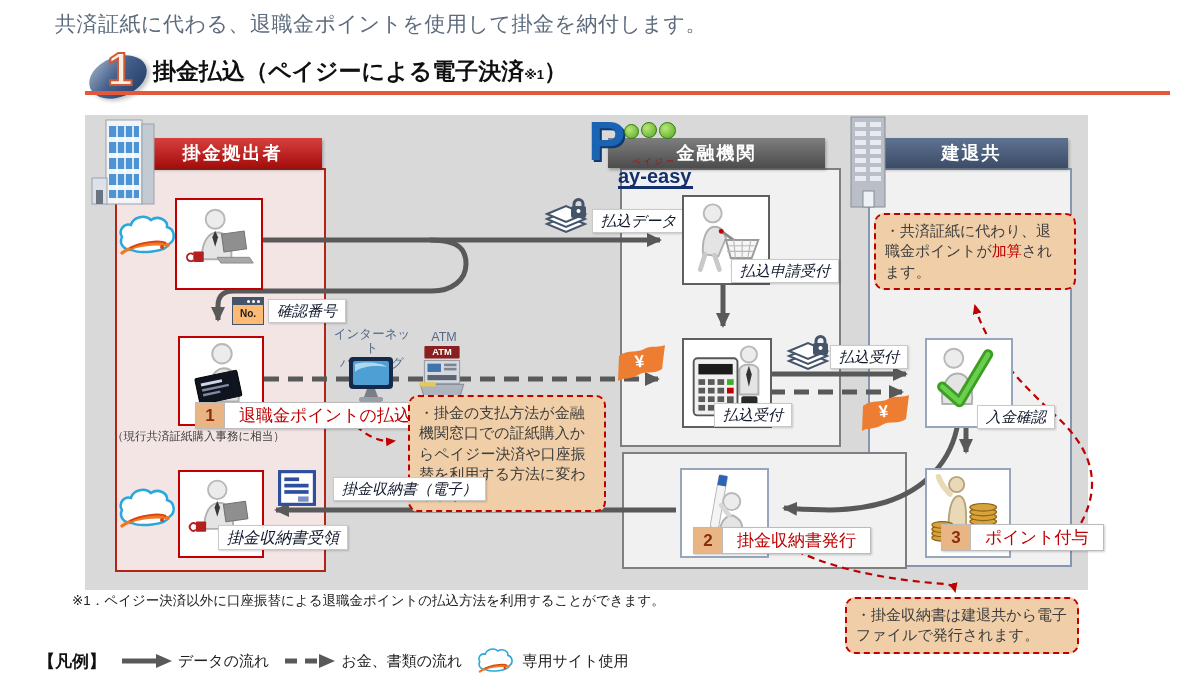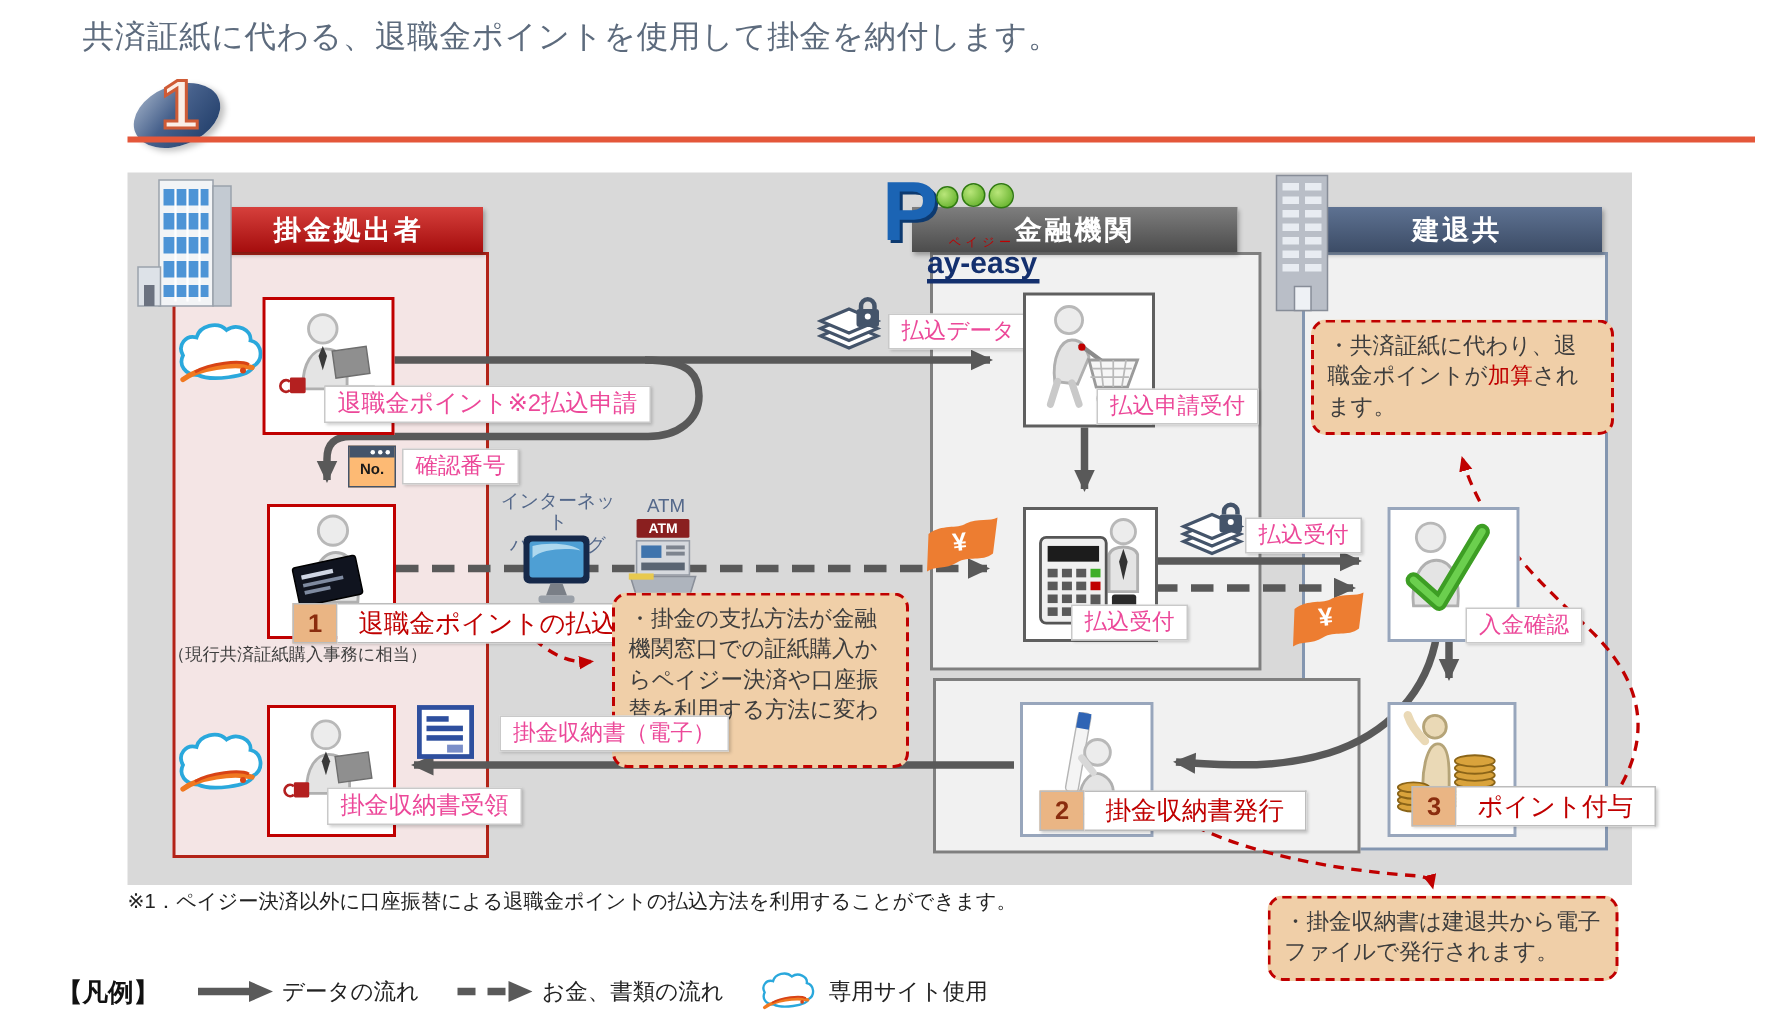--- a/index.html
+++ b/index.html
@@ -22,22 +22,22 @@
   .panel-body{background:#f1f1f1;}
   .panel-bank{left:620px;top:168px;width:217px;height:275px;border:2px solid #7f7f7f;}
   .panel-kentaikyo{left:868px;top:168px;width:200px;height:395px;border:2px solid #8496b0;}
   .panel-bottom{left:622px;top:452px;width:281px;height:113px;border:2px solid #7f7f7f;}
   .col-header{height:30px;display:flex;align-items:center;justify-content:center;
     color:#fff;font-size:18px;font-weight:bold;letter-spacing:2px;box-shadow:1px 2px 3px rgba(0,0,0,.3);}
   .hdr-red{left:143px;top:138px;width:179px;background:linear-gradient(#d6403c,#a50d0d);}
   .hdr-gray{left:608px;top:138px;width:217px;background:linear-gradient(#7e7e7e,#4c4c4c);}
   .hdr-slate{left:875px;top:138px;width:193px;background:linear-gradient(#5e7292,#3c4c66);}
   
-  .lbl{background:#fff;border:1px solid #c9c9c9;color:#ec4899;font-size:15px;line-height:1.2;
-    padding:2px 8px;white-space:nowrap;box-shadow:1px 1px 2px rgba(0,0,0,.18);}
+  .lbl{background:#fff;border:1px solid #c9c9c9;color:#0f172a;font-size:15px;line-height:1.2;
+    padding:2px 8px;white-space:nowrap;box-shadow:1px 1px 2px rgba(0,0,0,.18);font-style:italic;}
   .steprow{display:flex;align-items:stretch;box-shadow:1px 1px 2px rgba(0,0,0,.2);}
   .stepnum{width:28px;background:#eab584;border:1px solid #bcbcbc;color:#8a2c0e;font-weight:bold;
     font-size:17px;display:flex;align-items:center;justify-content:center;}
   .steplbl{background:#fff;border:1px solid #bcbcbc;border-left:none;color:#c00000;
     font-size:17px;padding:1px 14px;display:flex;align-items:center;white-space:nowrap;}
   .pbox{background:#fff;display:flex;align-items:center;justify-content:center;}
   .red-b{border:2.5px solid #c00000;}
   .gray-b{border:2px solid #5f5f5f;}
   .slate-b{border:2px solid #98a6bc;}
   .note{background:#f0cfa8;border:2px dashed #c00000;border-radius:10px;color:#3d3d3d;
@@ -52,32 +52,33 @@
   .noicon .bar i{width:3px;height:3px;border-radius:50%;background:#fff;}
   .noicon .txt{display:block;text-align:center;font-size:10px;font-weight:bold;color:#1a1a1a;line-height:17px;}
   
   .pe-p{position:absolute;left:0;top:-10px;font-size:56px;font-weight:800;color:#1b64b4;
     text-shadow:2px 2px 0 #0d3a70;}
   .pe-dot{position:absolute;border-radius:50%;background:radial-gradient(circle at 35% 35%,#b9e67a,#55a81e);border:1px solid #2f7a10;}
   .pe-text{position:absolute;left:30px;top:40px;border-bottom:3px solid #14306e;padding:0 2px 0 0;}
   .pe-kana{display:block;color:#c00000;font-size:8px;letter-spacing:3px;line-height:8px;text-align:center;}
   .pe-name{display:block;color:#14306e;font-size:20px;font-weight:bold;line-height:20px;}
   
-  .legend{left:38px;top:646px;display:flex;align-items:center;gap:24px;}
+  .legend{left:38px;top:646px;display:flex;align-items:center;gap:14px;}
   .legend .t{font-size:17px;font-weight:bold;color:#111;}
   .legend .item{font-size:15px;color:#222;display:flex;align-items:center;gap:6px;}
 </style>
 </head>
 <body>
 
 <div class="stage">
 
   <div class="abs banner">共済証紙に代わる、退職金ポイントを使用して掛金を納付します。</div>
   <div class="abs step-ellipse"></div>
   <div class="abs step-num">1</div>
+  <div class="abs page-title"><span>掛金払込（ペイジーによる電子決済</span><span class="ref">※1</span><span>）</span></div>
   <div class="abs title-rule"></div>
 
   <div class="abs diagram-bg"></div>
   <div class="abs panel-pink"></div>
   <div class="abs panel-body panel-bank"></div>
   <div class="abs panel-body panel-kentaikyo"></div>
   <div class="abs panel-body panel-bottom"></div>
 
   <svg class="abs" style="left:0;top:0;" width="1180" height="682" viewBox="0 0 1180 682">
     <defs>
@@ -171,21 +172,20 @@
       <path d="M22,56 C22,40 29,30 38,30 C47,30 53,37 53,48 L53,58 L22,58 Z" fill="#e4e4e4" stroke="#b0b0b0" stroke-width="2"></path>
       <path d="M36,28 l3,7 l-3,10 l-3,-10 z" fill="#3a3a3a"></path>
       <g transform="rotate(-8 55 41)">
           <rect x="44" y="30" width="24" height="19" fill="#8f8f8f" stroke="#6e6e6e"></rect>
         </g>
       <path d="M38,56 L72,56 L76,62 L42,62 Z" fill="#a8a8a8" stroke="#8a8a8a"></path>
       <rect x="13" y="50" width="11" height="11" rx="1" fill="#b42020"></rect>
       <path d="M13,53 a4,4 0 1 0 0,6" fill="none" stroke="#b42020" stroke-width="2"></path>
     </svg>
   </div>
-  <div class="abs lbl" style="left:216px;top:257px;font-size:16px;">退職金ポイント※2払込申請</div>
 
   <div class="abs noicon" style="left:232px;top:297px;">
     <div class="bar">
         <i></i>
         <i></i>
         <i></i>
       </div>
     <span class="txt">No.</span>
   </div>
   <div class="abs lbl" style="left:268px;top:299px;">確認番号</div>
@@ -397,21 +397,21 @@
         </g>
       <path d="M38,56 L72,56 L76,62 L42,62 Z" fill="#a8a8a8" stroke="#8a8a8a"></path>
       <rect x="13" y="50" width="11" height="11" rx="1" fill="#b42020"></rect>
       <path d="M13,53 a4,4 0 1 0 0,6" fill="none" stroke="#b42020" stroke-width="2"></path>
     </svg>
   </div>
   <div class="abs note" style="left:845px;top:597px;width:212px;">・掛金収納書は建退共から電子ファイルで発行されます。</div>
 
   <div class="abs lbl" style="left:218px;top:525px;font-size:16px;">掛金収納書受領</div>
 
-  <div class="abs fnote" style="left:85px;top:592px;">※1．ペイジー決済以外に口座振替による退職金ポイントの払込方法を利用することができます。</div>
+  <div class="abs fnote" style="left:72px;top:592px;">※1．ペイジー決済以外に口座振替による退職金ポイントの払込方法を利用することができます。</div>
 
   <div class="abs legend">
     <span class="t">【凡例】</span>
     <span class="item">
       <svg width="52" height="14" viewBox="0 0 52 14">
           <path d="M2,7 H38" stroke="#595959" stroke-width="5"></path>
           <path d="M36,0 L52,7 L36,14 Z" fill="#595959"></path>
         </svg>
       <span>データの流れ</span>
     </span>

